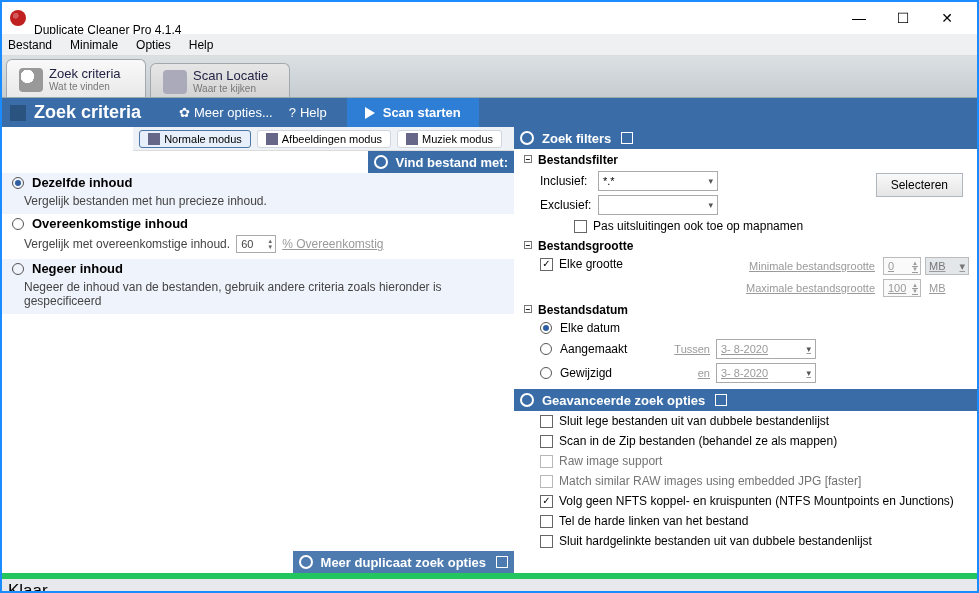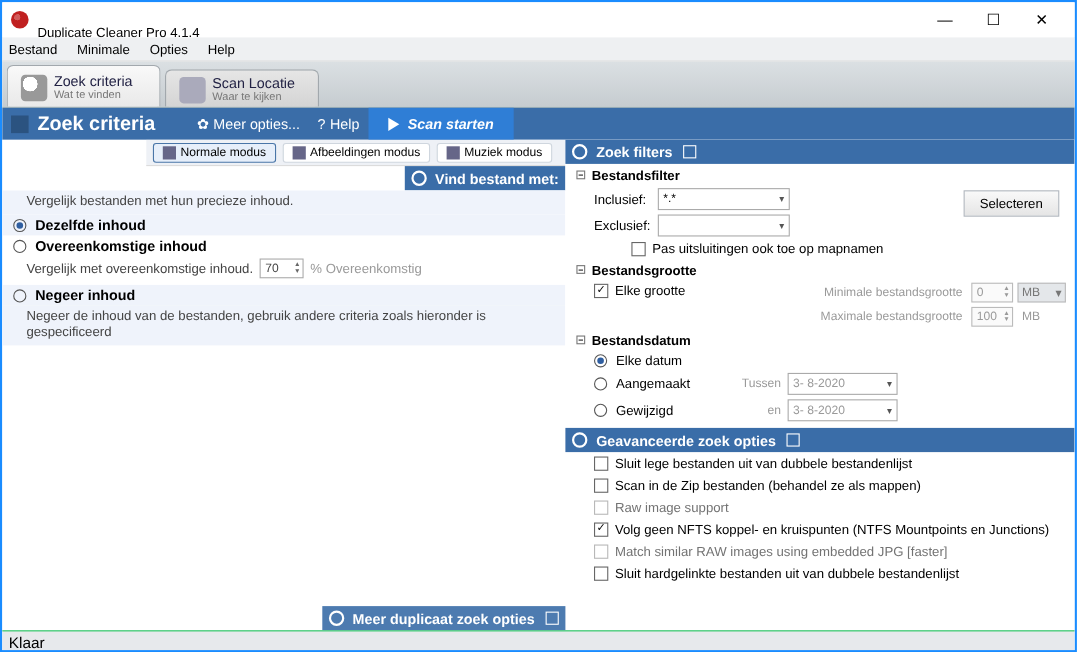--- a/index.html
+++ b/index.html
@@ -20,21 +20,21 @@
 .tab .tlabels { display: flex; flex-direction: column; line-height: 1.1; }
 .tab .tmain { font-size: 13px; color: #224; }
 .tab .tsub  { font-size: 10px; color: #777; }
 
 .bluebar { height: 29px; background: #3a6da8; color: #fff; display: flex; align-items: center; padding: 0 8px; font-size: 13px; }
 .bluebar .pageicon { width:16px; height:16px; background:#2b5380; margin-right:8px;}
 .bluebar h1 { font-size: 18px; font-weight: bold; flex: 0 0 auto; margin-right: 30px;}
 .bluebar .spacer { flex: 1; }
 .bb-link { display:flex; align-items:center; margin: 0 8px; cursor:default; }
 .bb-link .g{ margin-right:4px;}
-.scanbtn { background:#2f7ed6; color:#fff; padding: 6px 18px; display:flex; align-items:center; font-weight:bold; height:100%; cursor:default;font-style:italic;}
+.scanbtn { background:#2f7ed6; color:#fff; padding: 6px 18px; display:flex; align-items:center; font-weight:bold; margin-left:12px; height:100%; cursor:default;}
 .scanbtn .tri { width:0;height:0;border-top:6px solid transparent;border-bottom:6px solid transparent;border-left:10px solid #fff; margin-right:8px;}
 
 .content { flex:1; display:flex; overflow:hidden; }
 .leftcol { width: 512px; display:flex; flex-direction:column; background:#fff;align-items:flex-end; }
 .rightcol { flex:1; display:flex; flex-direction:column; background:#fff; }
 
 .moderow { height:24px; background:#eef1f6; display:flex; align-items:center; padding:0 6px; font-size:11px; border-bottom:1px solid #dcdcdc;}
 .modebtn { border:1px solid #cfd6de; background:#fff; padding:2px 8px; margin-right:6px; border-radius:3px; display:flex; align-items:center; cursor:default;}
 .modebtn.active{ border-color:#4a76a8; background:#e7effa;}
 .modebtn .mi{ width:12px;height:12px; background:#668; margin-right:4px;}
@@ -55,32 +55,32 @@
 .spin .arrs{display:flex;flex-direction:column;font-size:6px;line-height:6px;color:#666;}
 
 .rightbody { flex:1; font-size:12px; display:flex; flex-direction:column; }
 .subhead { font-weight:bold; font-size:12px; padding:4px 8px 2px 24px; position:relative;}
 .subhead .exp{ position:absolute; left:10px; top:6px; width:8px;height:8px;border:1px solid #777; font-size:8px;line-height:7px;text-align:center;cursor:default;}
 .formrow { display:flex; align-items:center; padding:2px 8px 2px 26px; }
 .formrow label{ width:58px; }
 .sel { height:20px; border:1px solid #aaa; background:#fff; width:120px; font-size:11px; padding:0 4px; display:flex;align-items:center;justify-content:space-between;cursor:default;}
 .sel .car{font-size:9px;color:#555;}
 .btn { border:1px solid #b0b6bd; background:linear-gradient(#f9f9f9,#e5e5e5); padding:4px 14px; font-size:12px; cursor:default;}
-.grey{color:#9a9a9a;}
+.grey{color:#9a9a9a;text-decoration:underline;}
 .small{font-size:11px;}
 .nbox{width:38px;height:18px;border:1px solid #bbb;background:#fafafa;display:inline-flex;align-items:center;justify-content:space-between;padding:0 2px 0 4px;margin:0 4px;}
 .nbox .arrs{display:flex;flex-direction:column;font-size:6px;line-height:6px;color:#999;}
 .unitsel{width:44px;height:18px;border:1px solid #bbb;background:#e4e7ea;color:#777;display:inline-flex;align-items:center;justify-content:space-between;padding:0 3px;font-size:11px;}
 .chk{display:inline-flex; width:13px;height:13px;border:1px solid #666;align-items:center;justify-content:center;margin-right:6px;font-size:10px;line-height:1;cursor:default;}
 .chk.on::after{content:"✓";color:#000;}
 .chk.dis{border-color:#b8b8b8;}
 .adv { padding:3px 8px 3px 26px; display:flex; align-items:center;}
 .adv.dis{ color:#737373; }
 .footer-sec{ margin-top:auto; }
-.status{ height:18px; background:#e7e9ec; border-top:1px solid #22c55e; font-size:14px; padding:2px 6px; }
+.status{ height:18px; background:#e7e9ec; border-top:6px solid #22c55e; font-size:17px; padding:2px 6px; }
 </style>
 </head>
 <body>
 
 <div class="titlebar">
   <div class="logo"></div>
   <div class="title">Duplicate Cleaner Pro 4.1.4</div>
   <div class="winbtns">
     <div class="winbtn">—</div>
     <div class="winbtn">☐</div>
@@ -147,34 +147,34 @@
           <span>Muziek modus</span>
         </div>
     </div>
 
     <div class="section-head">
       <div class="ci"></div>
       <span>Vind bestand met:</span>
     </div>
 
     <div class="leftbody">
-      <div class="optrow desc alt">Vergelijk bestanden met hun precieze inhoud.</div>
       <div class="optrow head alt">
           <span class="radio-dot on"></span>
           <span>Dezelfde inhoud</span>
         </div>
+      <div class="optrow desc alt">Vergelijk bestanden met hun precieze inhoud.</div>
 
       <div class="optrow head">
           <span class="radio-dot"></span>
           <span>Overeenkomstige inhoud</span>
         </div>
       <div class="optrow desc pctrow">
         <span>Vergelijk met overeenkomstige inhoud.</span>
         <span class="spin">
-            <span>70</span>
+            <span>60</span>
             <span class="arrs">▲<br>▼</span>
           </span>
         <span class="grey">% Overeenkomstig</span>
       </div>
 
       <div class="optrow head alt">
           <span class="radio-dot"></span>
           <span>Negeer inhoud</span>
         </div>
       <div class="optrow desc alt">Negeer de inhoud van de bestanden, gebruik andere criteria zoals hieronder is gespecificeerd</div>
@@ -287,29 +287,33 @@
           <span>Sluit lege bestanden uit van dubbele bestandenlijst</span>
         </div>
       <div class="adv">
           <span class="chk"></span>
           <span>Scan in de Zip bestanden (behandel ze als mappen)</span>
         </div>
       <div class="adv dis">
           <span class="chk dis"></span>
           <span>Raw image support</span>
         </div>
-      <div class="adv">
-          <span class="chk on"></span>
-          <span>Volg geen NFTS koppel- en kruispunten (NTFS Mountpoints en Junctions)</span>
-        </div>
       <div class="adv dis">
           <span class="chk dis"></span>
           <span>Match similar RAW images using embedded JPG [faster]</span>
         </div>
       <div class="adv">
+          <span class="chk on"></span>
+          <span>Volg geen NFTS koppel- en kruispunten (NTFS Mountpoints en Junctions)</span>
+        </div>
+      <div class="adv">
+          <span class="chk"></span>
+          <span>Tel de harde linken van het bestand</span>
+        </div>
+      <div class="adv">
           <span class="chk"></span>
           <span>Sluit hardgelinkte bestanden uit van dubbele bestandenlijst</span>
         </div>
     </div>
   </div>
 </div>
 
 <div class="status"><span>Klaar</span></div>
 
 </body></html>

